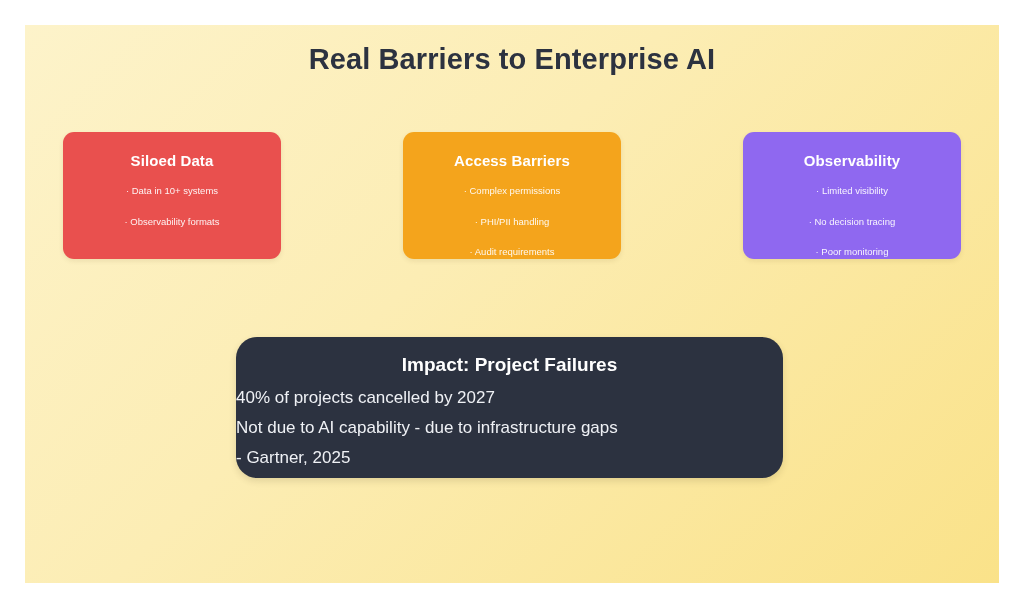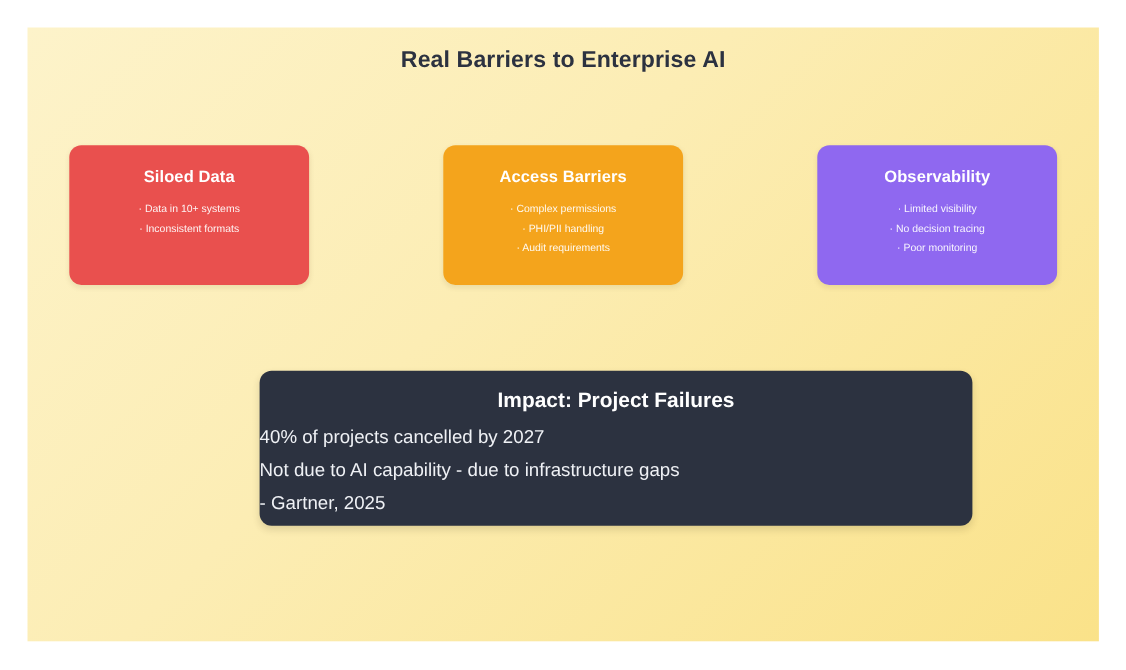--- a/index.html
+++ b/index.html
@@ -26,21 +26,21 @@
     overflow: hidden;
   }
 
   
   #slide-title {
     position: absolute;
     left: 0;
     top: 18px;
     width: 974px;
     text-align: center;
-    font-size: 21px;
+    font-size: 29px;
     font-weight: bold;
     color: #2C3240;
     letter-spacing: 0.1px;
   }
 
   
   #card-row {
     position: absolute;
     left: 38px;
     top: 107px;
@@ -69,31 +69,32 @@
     letter-spacing: 0.1px;
   }
   .card-bullets {
     text-align: center;
   }
   .card-bullet {
     font-size: 9.5px;
     line-height: 17.5px;
     color: rgba(255, 255, 255, 0.93);
     white-space: nowrap;
+    margin-top: 13px;
   }
 
   
   #impact-panel {
     position: absolute;
     left: 211px;
     top: 312px;
-    width: 648px;
+    width: 547px;
     height: 141px;
     background: #2C3240;
-    border-radius: 11px;
+    border-radius: 21px;
     box-sizing: border-box;
     padding-top: 17px;
     box-shadow: 0 3px 7px rgba(60, 50, 20, 0.14);
   }
   #impact-title {
     text-align: center;
     font-size: 19px;
     font-weight: bold;
     color: #ffffff;
     margin-bottom: 14px;
@@ -116,21 +117,21 @@
 <div id="slide">
 
   <div id="slide-title">Real Barriers to Enterprise AI</div>
 
   <div id="card-row">
 
     <div class="barrier-card card-red">
       <div class="card-title">Siloed Data</div>
       <div class="card-bullets">
         <div class="card-bullet">· Data in 10+ systems</div>
-        <div class="card-bullet">· Inconsistent formats</div>
+        <div class="card-bullet">· Observability formats</div>
       </div>
     </div>
 
     <div class="barrier-card card-orange">
       <div class="card-title">Access Barriers</div>
       <div class="card-bullets">
         <div class="card-bullet">· Complex permissions</div>
         <div class="card-bullet">· PHI/PII handling</div>
         <div class="card-bullet">· Audit requirements</div>
       </div>

